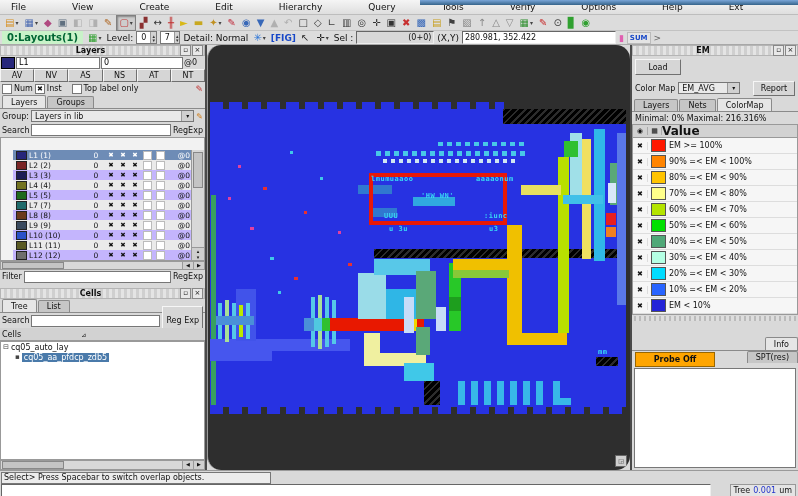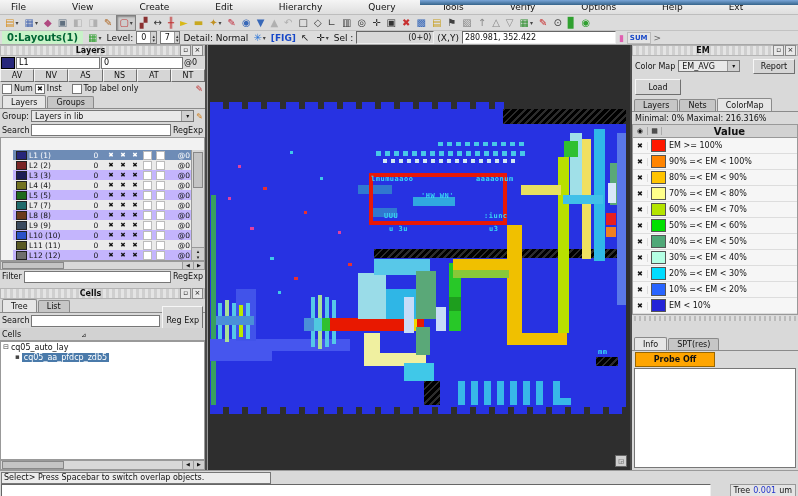--- a/index.html
+++ b/index.html
@@ -102,21 +102,21 @@
   .cells-panel{position:absolute;left:0;top:243px;width:205px;height:182px;display:flex;flex-direction:column;}
   .ctree{flex:1;background:#fff;border:1px solid #999;box-sizing:border-box;overflow:hidden;font-size:8px;}
   .chead{display:flex;height:12px;background:#d2d2d2;border-bottom:1px solid #999;align-items:center;font-size:8px;padding-left:2px;}
   .treerow{display:flex;align-items:center;height:10px;gap:2px;padding-left:2px;white-space:nowrap;}
   .treerow.child{padding-left:14px;}
   .treerow.sel .txt{background:#4a7aaa;color:#fff;padding:0 2px;}
   .ticon{font-size:7px;color:#444;}
 
   
   .canvas{position:absolute;left:207px;top:0;width:423px;height:425px;background:#2e2e2e;
-          overflow:hidden;border-left:1px solid #9a9a9a;box-sizing:border-box;}
+          overflow:hidden;border-left:1px solid #9a9a9a;box-sizing:border-box;border-radius:14px;}
   .canvas .r{position:absolute;}
   .hatch{background-image:repeating-linear-gradient(135deg,#2c2c2c 0 2px,#000 2px 5px);}
   .bumps{background-image:repeating-linear-gradient(90deg,#2732e2 0 13px,rgba(0,0,0,0) 13px 19px);}
   .dashes{background-image:repeating-linear-gradient(90deg,#48c8e8 0 5px,rgba(0,0,0,0) 5px 9px);}
   .dashesw{background-image:repeating-linear-gradient(90deg,#cfe6f2 0 4px,rgba(0,0,0,0) 4px 8px);}
   .clabel{position:absolute;color:#38d6f5;font-size:7px;font-weight:bold;letter-spacing:.5px;
           font-family:"DejaVu Sans Mono",monospace;line-height:7px;white-space:nowrap;}
   .corner{position:absolute;right:3px;bottom:3px;width:10px;height:10px;background:#cfcfcf;
           border:1px solid #666;z-index:6;font-size:6px;line-height:9px;text-align:center;color:#333;}
 
@@ -128,26 +128,26 @@
   .cmaprow{height:20px;}
   .cmapcombo{width:62px;}
   .reportbtn{margin-left:auto;width:40px;height:13px;}
   .createrow{height:15px;}
   .createbtn{width:100px;height:13px;}
   .minmax{height:12px;display:flex;align-items:center;padding-left:3px;font-size:8px;}
   .emtable{border:1px solid #999;box-sizing:border-box;background:#f6f6f6;}
   .emhead{display:flex;height:12px;background:#d2d2d2;border-bottom:1px solid #999;align-items:center;font-size:7px;}
   .emhead .i1{width:14px;text-align:center;border-right:1px solid #aaa;}
   .emhead .i2{width:13px;text-align:center;border-right:1px solid #aaa;}
-  .emhead .v{flex:1;text-align:center;font-size:10px;font-weight:bold;}
+  .emhead .v{flex:1;text-align:left;font-size:12px;font-weight:bold;}
   .crow{display:flex;align-items:center;height:15px;border-bottom:1px solid #ddd;font-size:8px;}
   .cchk{width:14px;text-align:center;font-size:7px;border-right:1px solid #ddd;}
   .csw{width:13px;height:11px;border:1px solid #555;margin:0 3px;flex:none;}
   .dotstrip{height:5px;background:repeating-linear-gradient(90deg,#bbb 0 2px,#ddd 2px 5px);margin:1px 2px;}
-  .info-tabs{height:14px;}
+  .info-tabs{height:14px;flex-direction:column;}
   .proberow{height:16px;display:flex;align-items:center;padding-left:3px;}
   .probebtn{width:78px;height:13px;font-weight:bold;border:1px solid #996600;}
   .infobox{flex:1;background:#fff;border:1px solid #777;margin:1px 2px 2px 2px;}
   .empanel{position:absolute;left:0;top:0;width:166px;height:292px;display:flex;flex-direction:column;}
   .infopanel{position:absolute;left:0;top:292px;width:166px;height:133px;display:flex;flex-direction:column;}
 
   
   .statusbar{position:absolute;left:0;top:470px;width:798px;height:26px;background:#d9d9d9;border-top:1px solid #9a9a9a;}
   .msgbox{position:absolute;left:1px;top:1px;width:266px;height:10px;border:1px solid #777;background:#ececec;
           font-size:8px;line-height:10px;padding-left:2px;white-space:nowrap;overflow:hidden;}
@@ -758,30 +758,30 @@
 
     <div class="splitter" style="left:630px"></div>
 
     <div class="rightcol">
       <div class="empanel">
         <div class="ptitle">
           <span class="t">EM</span>
           <span class="wbtn">▫</span>
           <span class="wbtn">×</span>
         </div>
+        <div class="emrow loadrow">
+          <span class="btn loadbtn">Load</span>
+        </div>
         <div class="emrow cmaprow">
           <span>Color Map</span>
           <span class="combo cmapcombo">
             <span>EM_AVG</span>
             <span class="arrowbtn">▾</span>
           </span>
           <span class="btn reportbtn">Report</span>
-        </div>
-        <div class="emrow loadrow">
-          <span class="btn loadbtn">Load</span>
         </div>
         <div class="tabs tabs13">
 
         <span class="tab">Layers</span>
             <span class="tab">Nets</span>
             <span class="tab active">ColorMap</span>
           </div>
         <div class="minmax">Minimal: 0%  Maximal: 216.316%</div>
         <div class="emtable">
           <div class="emhead">

